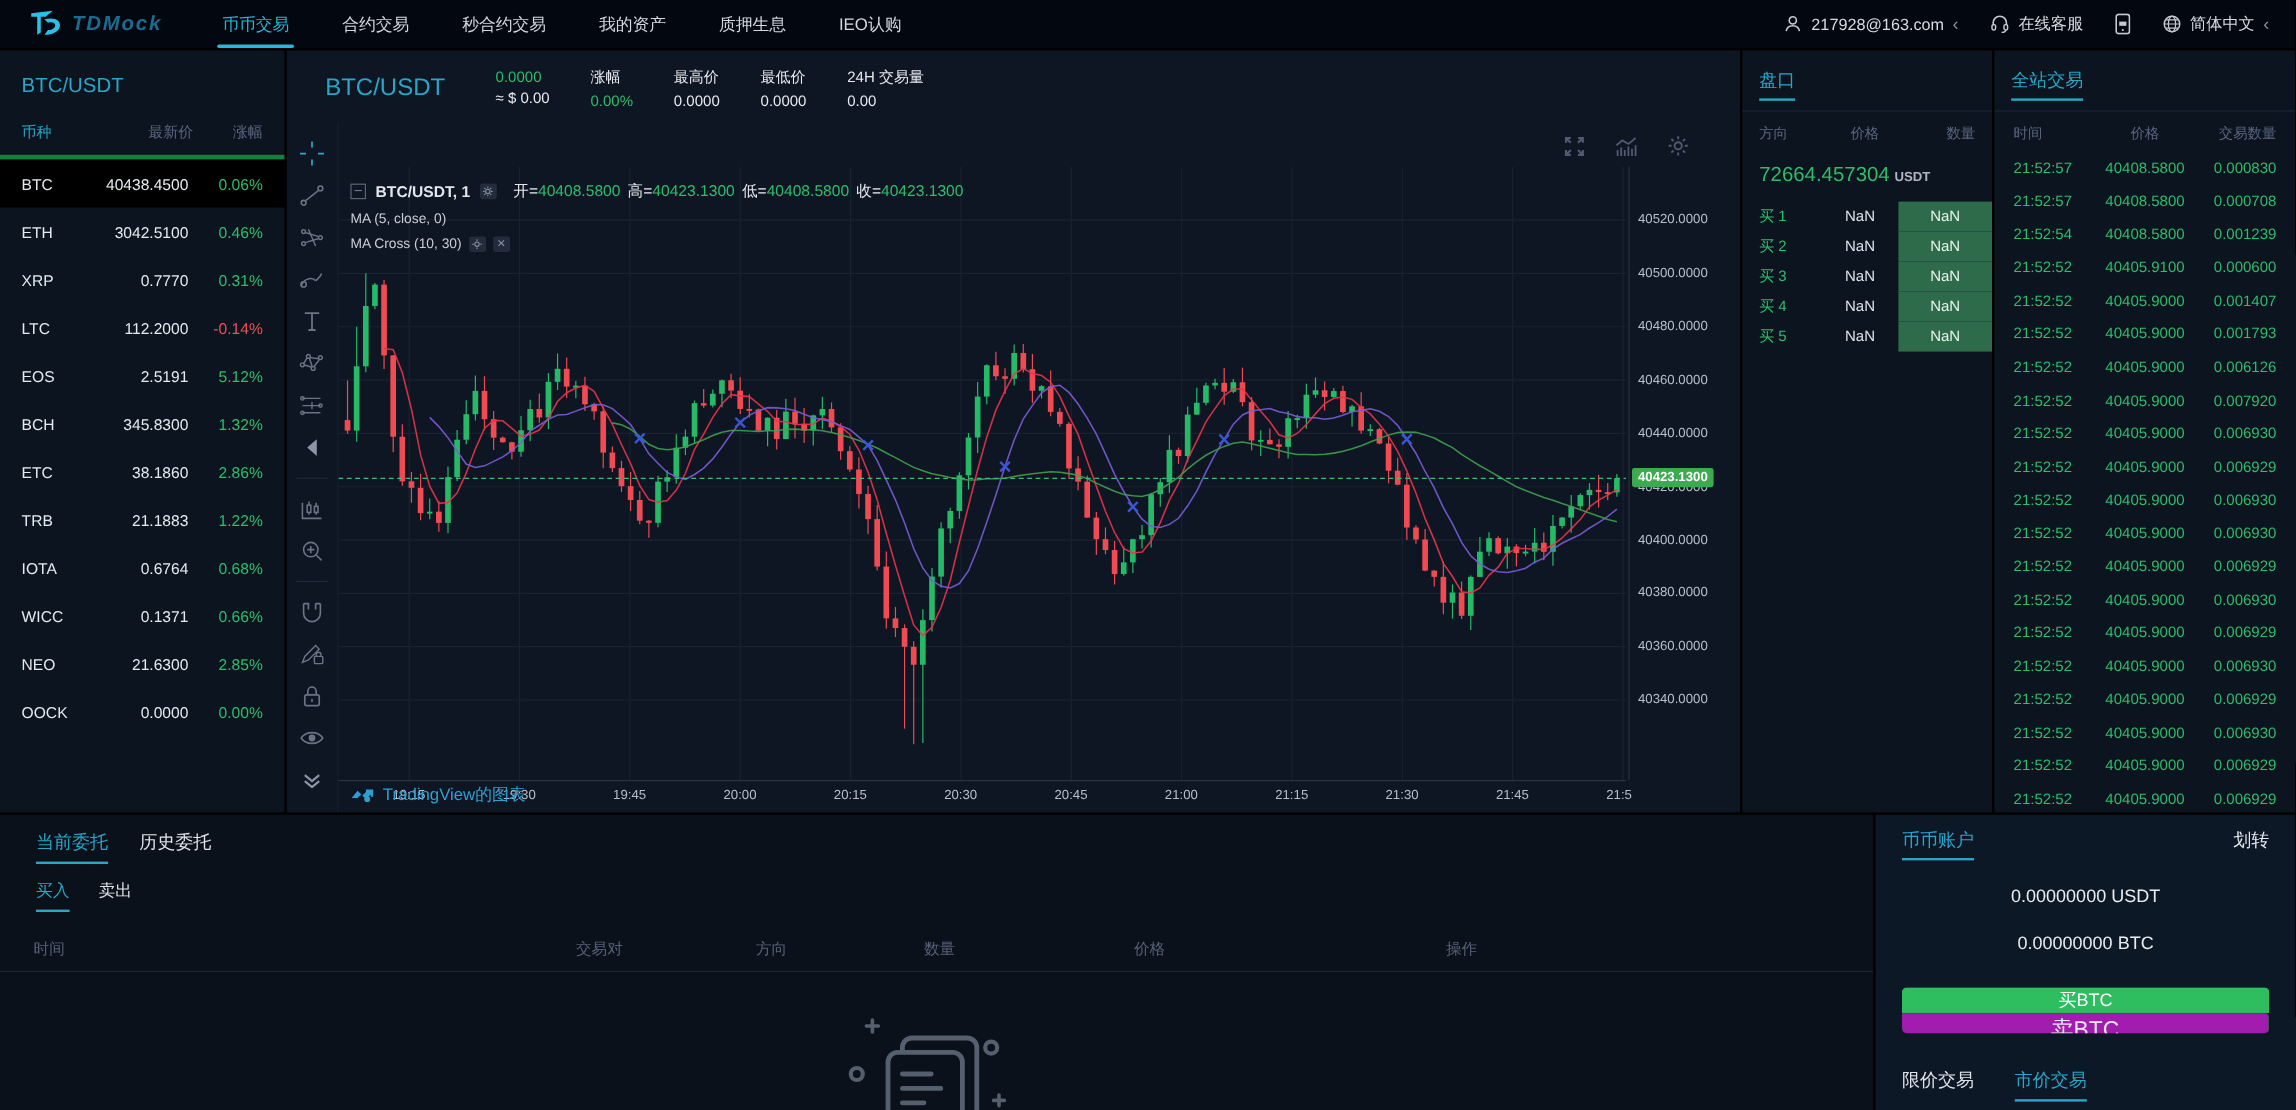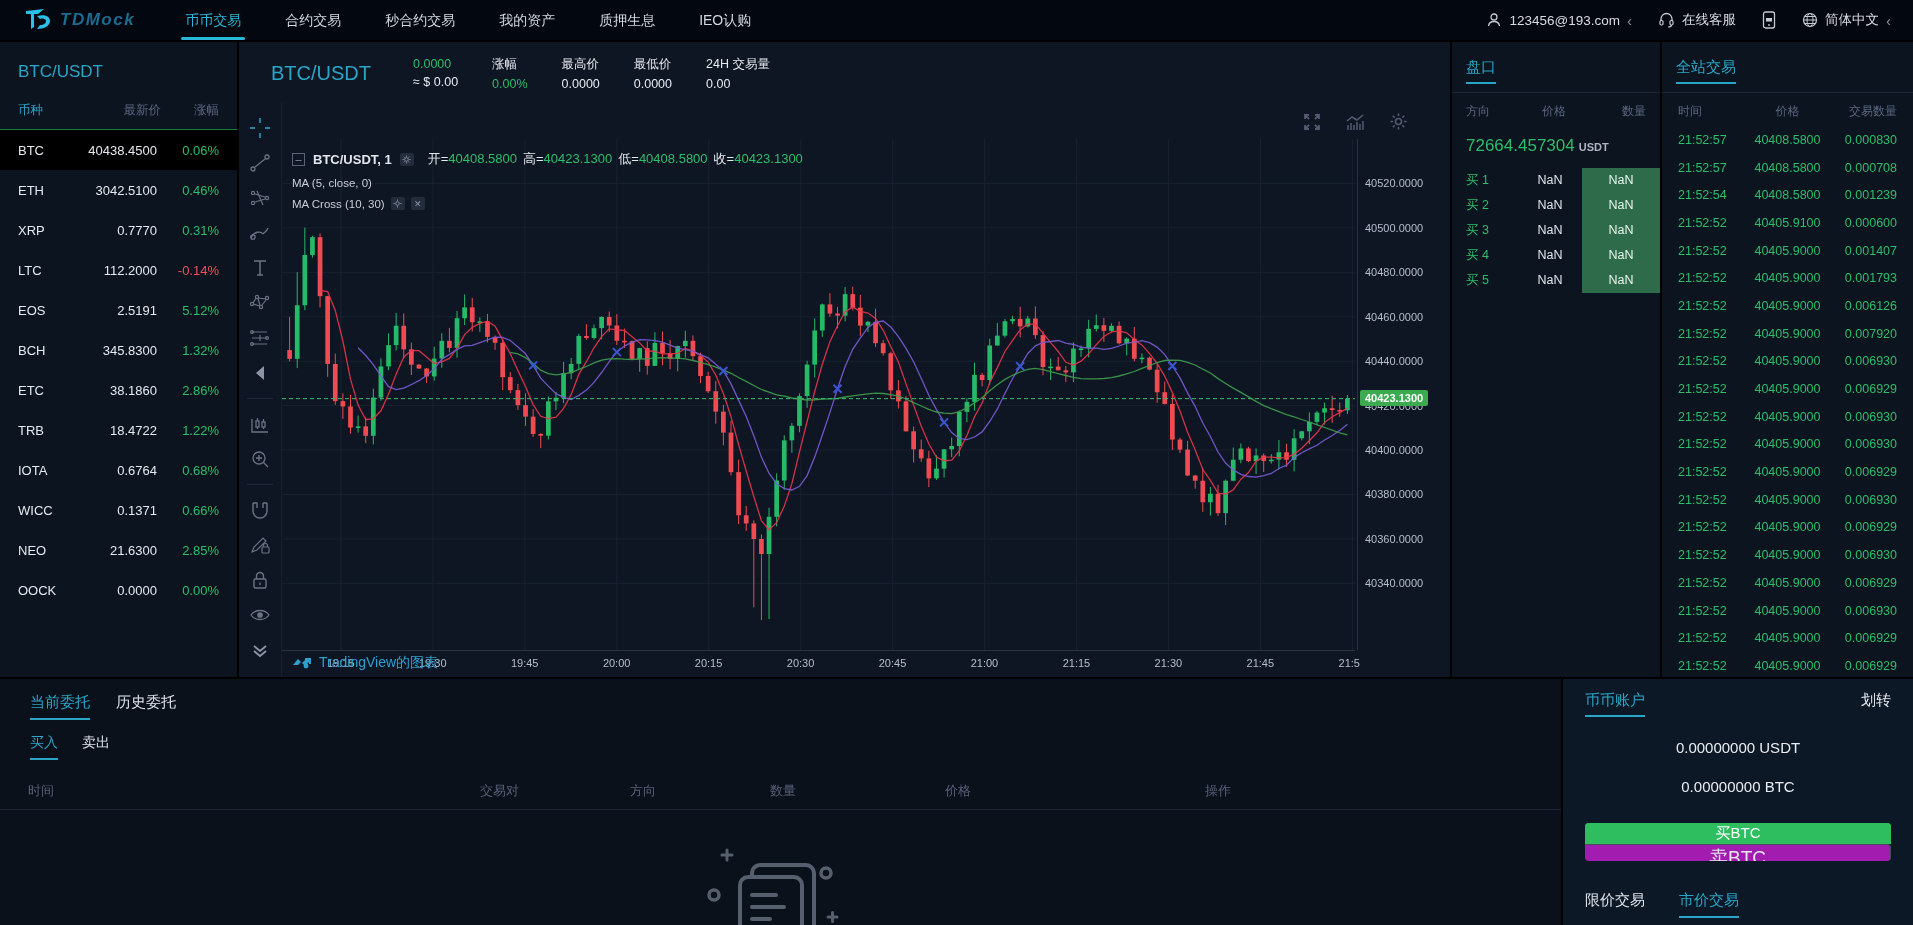--- a/index.html
+++ b/index.html
@@ -24,21 +24,21 @@
   .icon-svg { display:block; }
 
   
   .panel { position:absolute; background:#0d1522; }
   .p-title { color:#29a6c7; font-size:15px; }
 
   
   .watchlist { left:0; top:42px; width:237px; height:635px; background:#0c141f; }
   .wl-title { padding:20px 18px 14px 18px; font-size:17px; color:#29a6c7; }
   .wl-head { display:flex; padding:6px 18px 10px 18px; font-size:12.5px; color:#5a6680;
-             border-bottom:1px solid #15803d; }
+             border-bottom:4px solid #15803d; }
   .wl-head span:nth-child(1){ width:60px; color:#29a6c7; }
   .wl-head span:nth-child(2){ flex:1; text-align:right; padding-right:14px; }
   .wl-head span:nth-child(3){ width:44px; text-align:right; }
   .wl-row { display:flex; align-items:center; height:40px; padding:0 18px; font-size:13px; cursor:pointer; }
   .wl-row.selected { background:#000000; }
   .wl-row .sym { width:60px; color:#e6e9ef; }
   .wl-row .price { flex:1; text-align:right; padding-right:14px; color:#e6e9ef; }
   .wl-row .chg { width:48px; text-align:right; }
   .up { color:#2ebd6b; } .down { color:#ef4f58; }
 
@@ -160,21 +160,21 @@
         <div class="menu-item">我的资产</div>
         <div class="menu-item">质押生息</div>
         <div class="menu-item">IEO认购</div>
       </nav>
     <div class="nav-right">
       <div class="nav-group">
         <svg class="icon-svg" width="16" height="16" viewBox="0 0 16 16">
           <circle cx="8" cy="5" r="3" fill="none" stroke="#c6cad3" stroke-width="1.3"></circle>
           <path d="M2.5 14 C3 10.5 6 9.5 8 9.5 C10 9.5 13 10.5 13.5 14" fill="none" stroke="#c6cad3" stroke-width="1.3"></path>
         </svg>
-        <span>123456@193.com</span>
+        <span>217928@163.com</span>
         <span class="chev">‹</span>
       </div>
       <div class="nav-group">
         <svg class="icon-svg" width="17" height="16" viewBox="0 0 17 16">
           <path d="M3 9 V7 a5.5 5.5 0 0 1 11 0 v2" fill="none" stroke="#c6cad3" stroke-width="1.3"></path>
           <rect x="2" y="8.5" width="3" height="4.5" rx="1.2" fill="none" stroke="#c6cad3" stroke-width="1.2"></rect>
           <rect x="12" y="8.5" width="3" height="4.5" rx="1.2" fill="none" stroke="#c6cad3" stroke-width="1.2"></rect>
           <path d="M13.5 13 c0 1.5 -2 2 -3.5 2" fill="none" stroke="#c6cad3" stroke-width="1.2"></path>
         </svg>
         <span>在线客服</span>
@@ -236,21 +236,21 @@
           <span class="price">345.8300</span>
           <span class="chg up">1.32%</span>
         </div>
         <div class="wl-row">
           <span class="sym">ETC</span>
           <span class="price">38.1860</span>
           <span class="chg up">2.86%</span>
         </div>
         <div class="wl-row">
           <span class="sym">TRB</span>
-          <span class="price">18.4722</span>
+          <span class="price">21.1883</span>
           <span class="chg up">1.22%</span>
         </div>
         <div class="wl-row">
           <span class="sym">IOTA</span>
           <span class="price">0.6764</span>
           <span class="chg up">0.68%</span>
         </div>
         <div class="wl-row">
           <span class="sym">WICC</span>
           <span class="price">0.1371</span>

